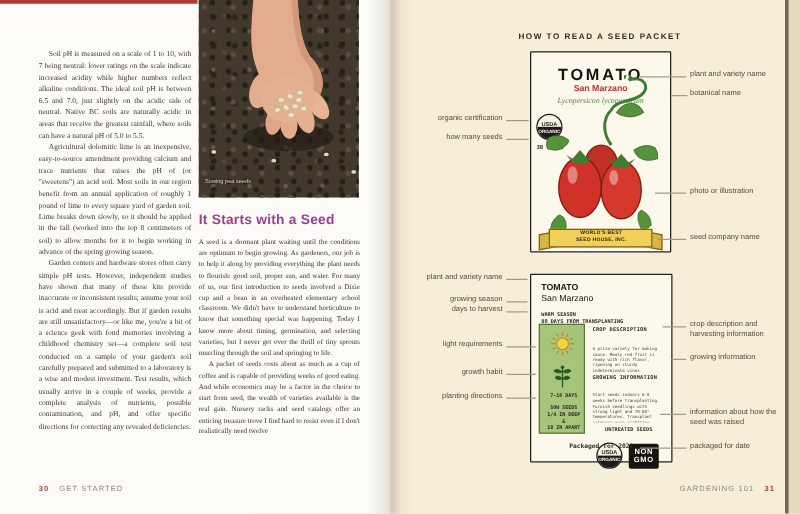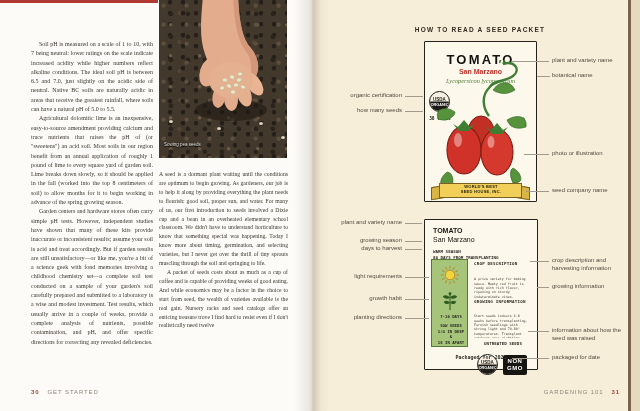--- a/index.html
+++ b/index.html
@@ -157,20 +157,21 @@
       </div>
     </div>
 
     <div class="col1">
       <p class="bodytext indent">Soil pH is measured on a scale of 1 to 10, with 7 being neutral: lower ratings on the scale indicate increased acidity while higher numbers reflect alkaline conditions. The ideal soil pH is between 6.5 and 7.0, just slightly on the acidic side of neutral. Native BC soils are naturally acidic in areas that receive the greatest rainfall, where soils can have a natural pH of 5.0 to 5.5.</p>
       <p class="bodytext indent">Agricultural dolomitic lime is an inexpensive, easy-to-source amendment providing calcium and trace nutrients that raises the pH of (or "sweetens") an acid soil. Most soils in our region benefit from an annual application of roughly 1 pound of lime to every square yard of garden soil. Lime breaks down slowly, so it should be applied in the fall (worked into the top 8 centimeters of soil) to allow months for it to begin working in advance of the spring growing season.</p>
       <p class="bodytext indent">Garden centers and hardware stores often carry simple pH tests. However, independent studies have shown that many of these kits provide inaccurate or inconsistent results; assume your soil is acid and treat accordingly. But if garden results are still unsatisfactory—or like me, you're a bit of a science geek with fond memories involving a childhood chemistry set—a complete soil test conducted on a sample of your garden's soil carefully prepared and submitted to a laboratory is a wise and modest investment. Test results, which usually arrive in a couple of weeks, provide a complete analysis of nutrients, possible contamination, and pH, and offer specific directions for correcting any revealed deficiencies.</p>
     </div>
 
     <div class="col2">
+      <h2 class="section-heading">It Starts with a Seed</h2>
       <p class="bodytext">A seed is a dormant plant waiting until the conditions are optimum to begin growing. As gardeners, our job is to help it along by providing everything the plant needs to flourish: good soil, proper sun, and water. For many of us, our first introduction to seeds involved a Dixie cup and a bean in an overheated elementary school classroom. We didn't have to understand horticulture to know that something special was happening. Today I know more about timing, germination, and selecting varieties, but I never get over the thrill of tiny sprouts muscling through the soil and springing to life.</p>
       <p class="bodytext indent">A packet of seeds costs about as much as a cup of coffee and is capable of providing weeks of good eating. And while economics may be a factor in the choice to start from seed, the wealth of varieties available is the real gain. Nursery racks and seed catalogs offer an enticing treasure trove I find hard to resist even if I don't realistically need twelve</p>
     </div>
 
     <div class="footer footer-left">
       <span class="pagenum">30</span><span>GET STARTED</span>
     </div>
   </div>
 
   <div class="right-page"></div>

